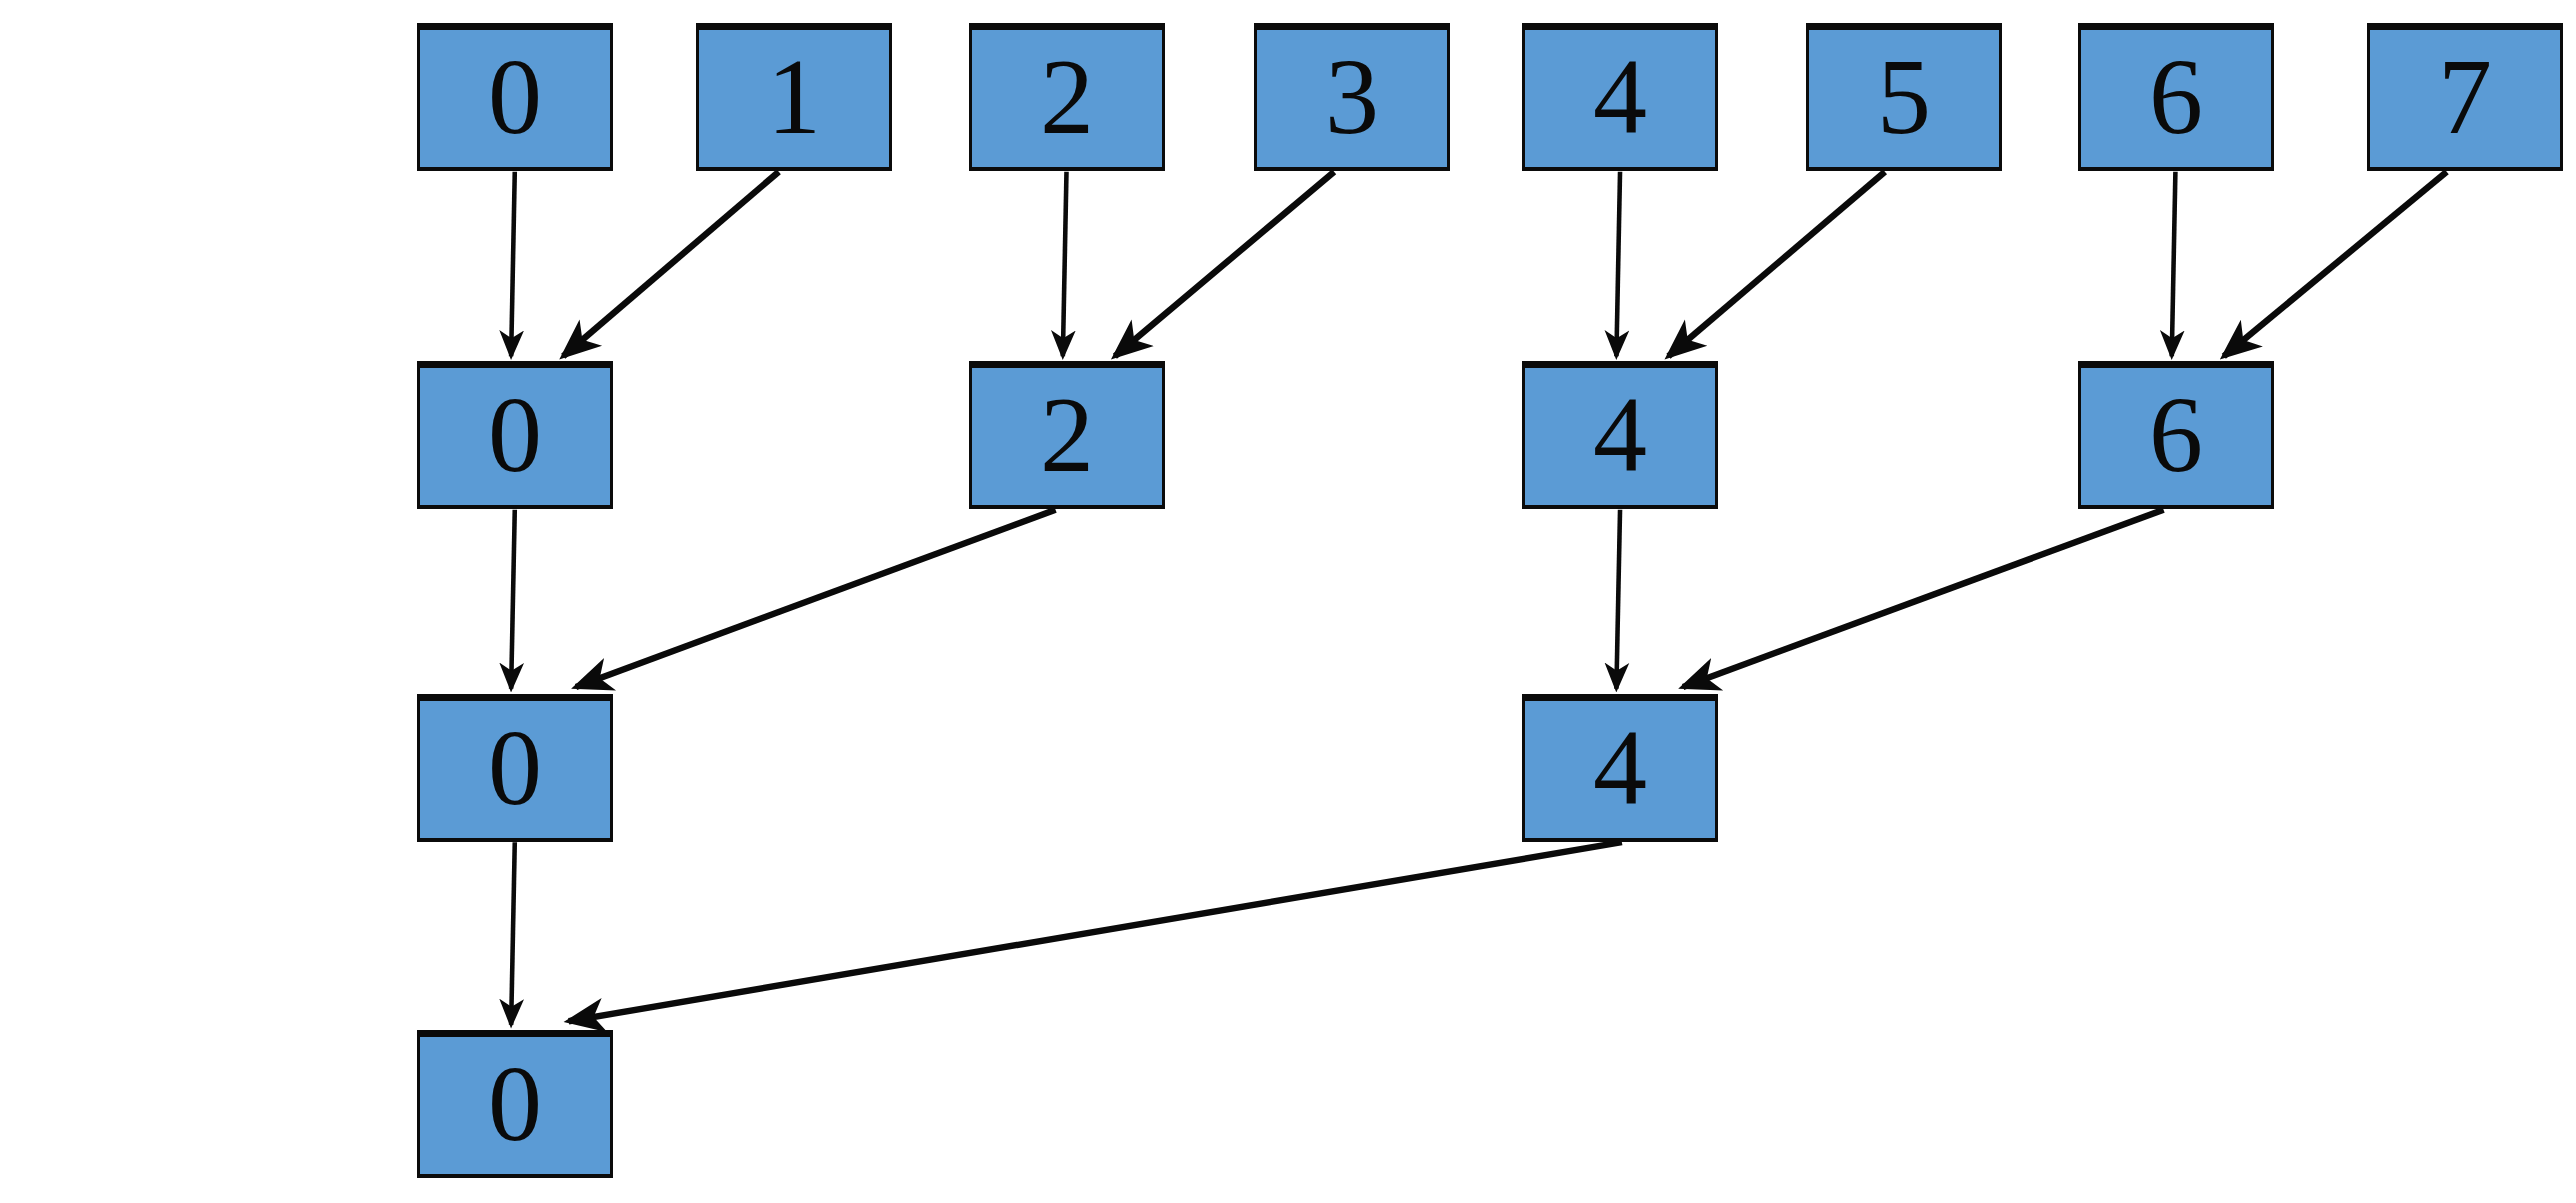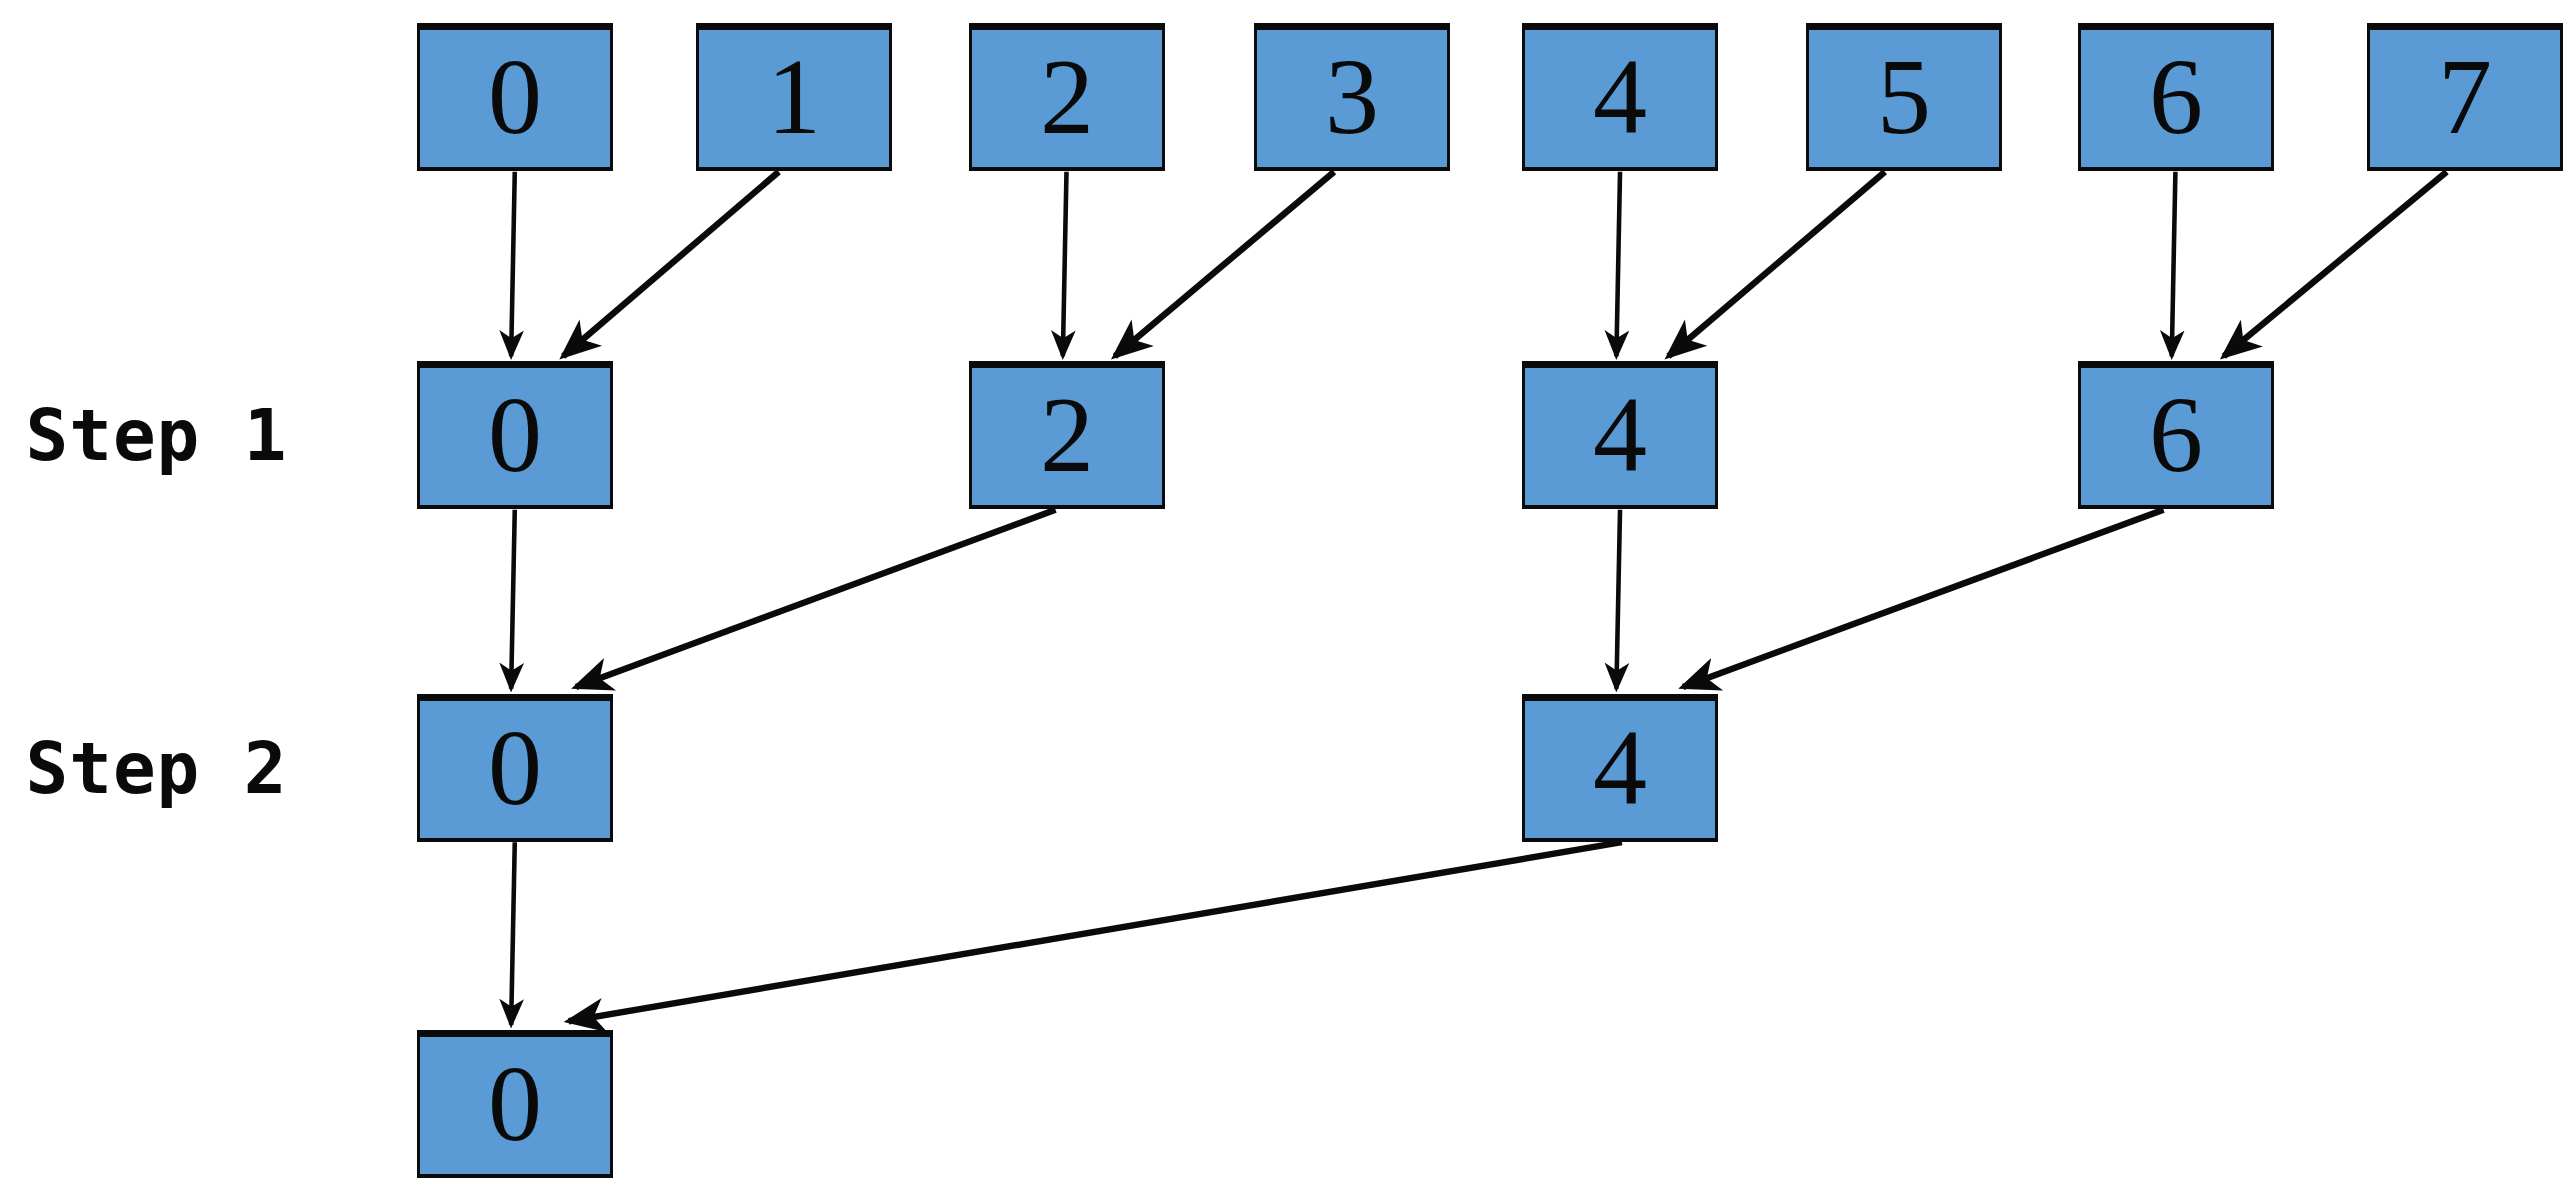--- a/index.html
+++ b/index.html
@@ -67,22 +67,20 @@
 
     <line class="arrow v" x1="563" y1="558" x2="559" y2="754" marker-end="url(#ah)"></line>
     <line class="arrow d" x1="1155" y1="558" x2="630" y2="752" marker-end="url(#ah)"></line>
     <line class="arrow v" x1="1773" y1="558" x2="1769" y2="754" marker-end="url(#ah)"></line>
     <line class="arrow d" x1="2368" y1="558" x2="1842" y2="752" marker-end="url(#ah)"></line>
 
     <line class="arrow v" x1="563" y1="922" x2="559" y2="1122" marker-end="url(#ah)"></line>
     <line class="arrow d" x1="1775" y1="922" x2="622" y2="1118" marker-end="url(#ah)"></line>
   </svg>
 
-  <div class="step-label" style="top:361px">Step 1</div>
-  <div class="step-label" style="top:694px">Step 2</div>
 
   <div class="node" style="left:417px;top:23px">
       <span class="val">0</span>
     </div>
   <div class="node" style="left:696px;top:23px">
       <span class="val">1</span>
     </div>
   <div class="node" style="left:969px;top:23px">
       <span class="val">2</span>
     </div>

